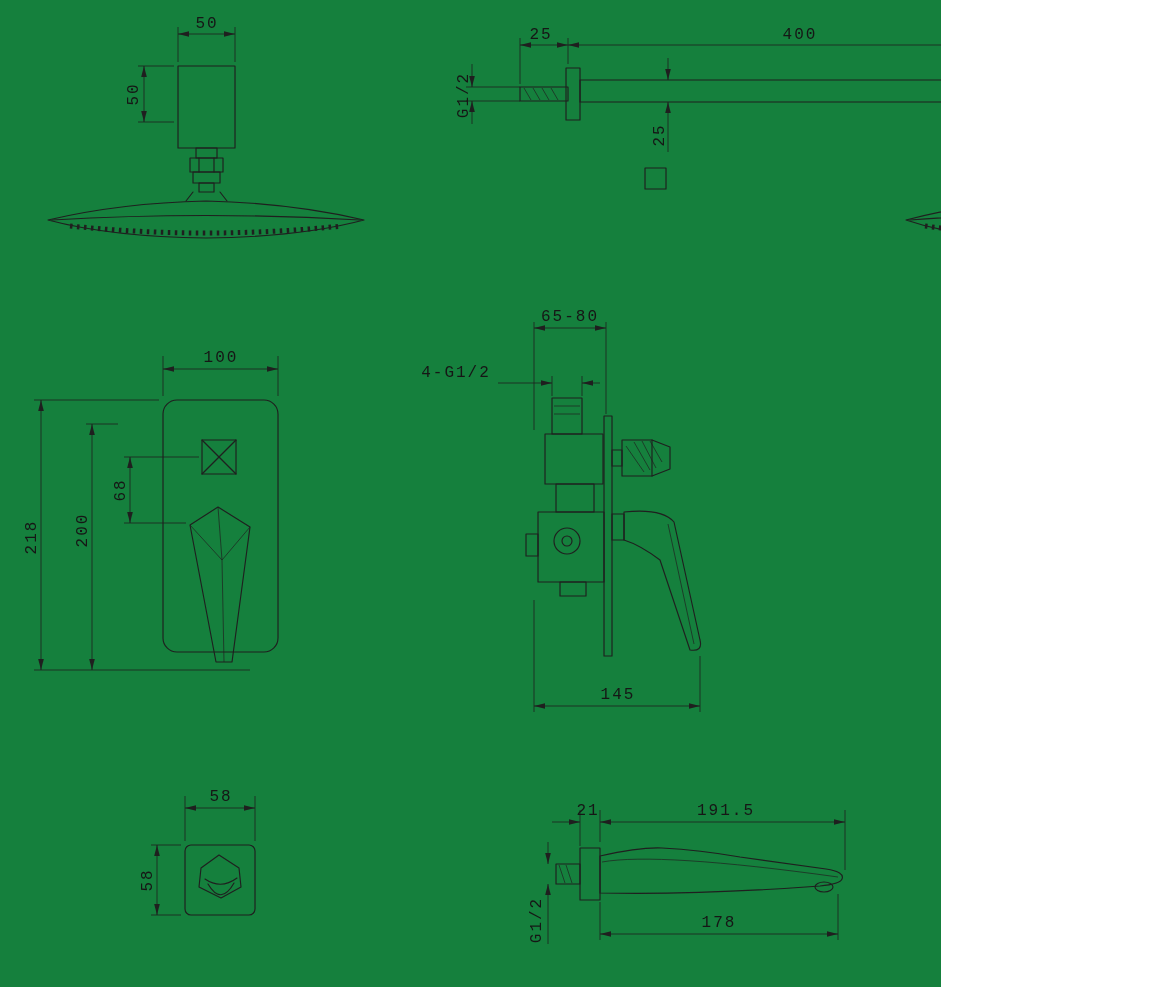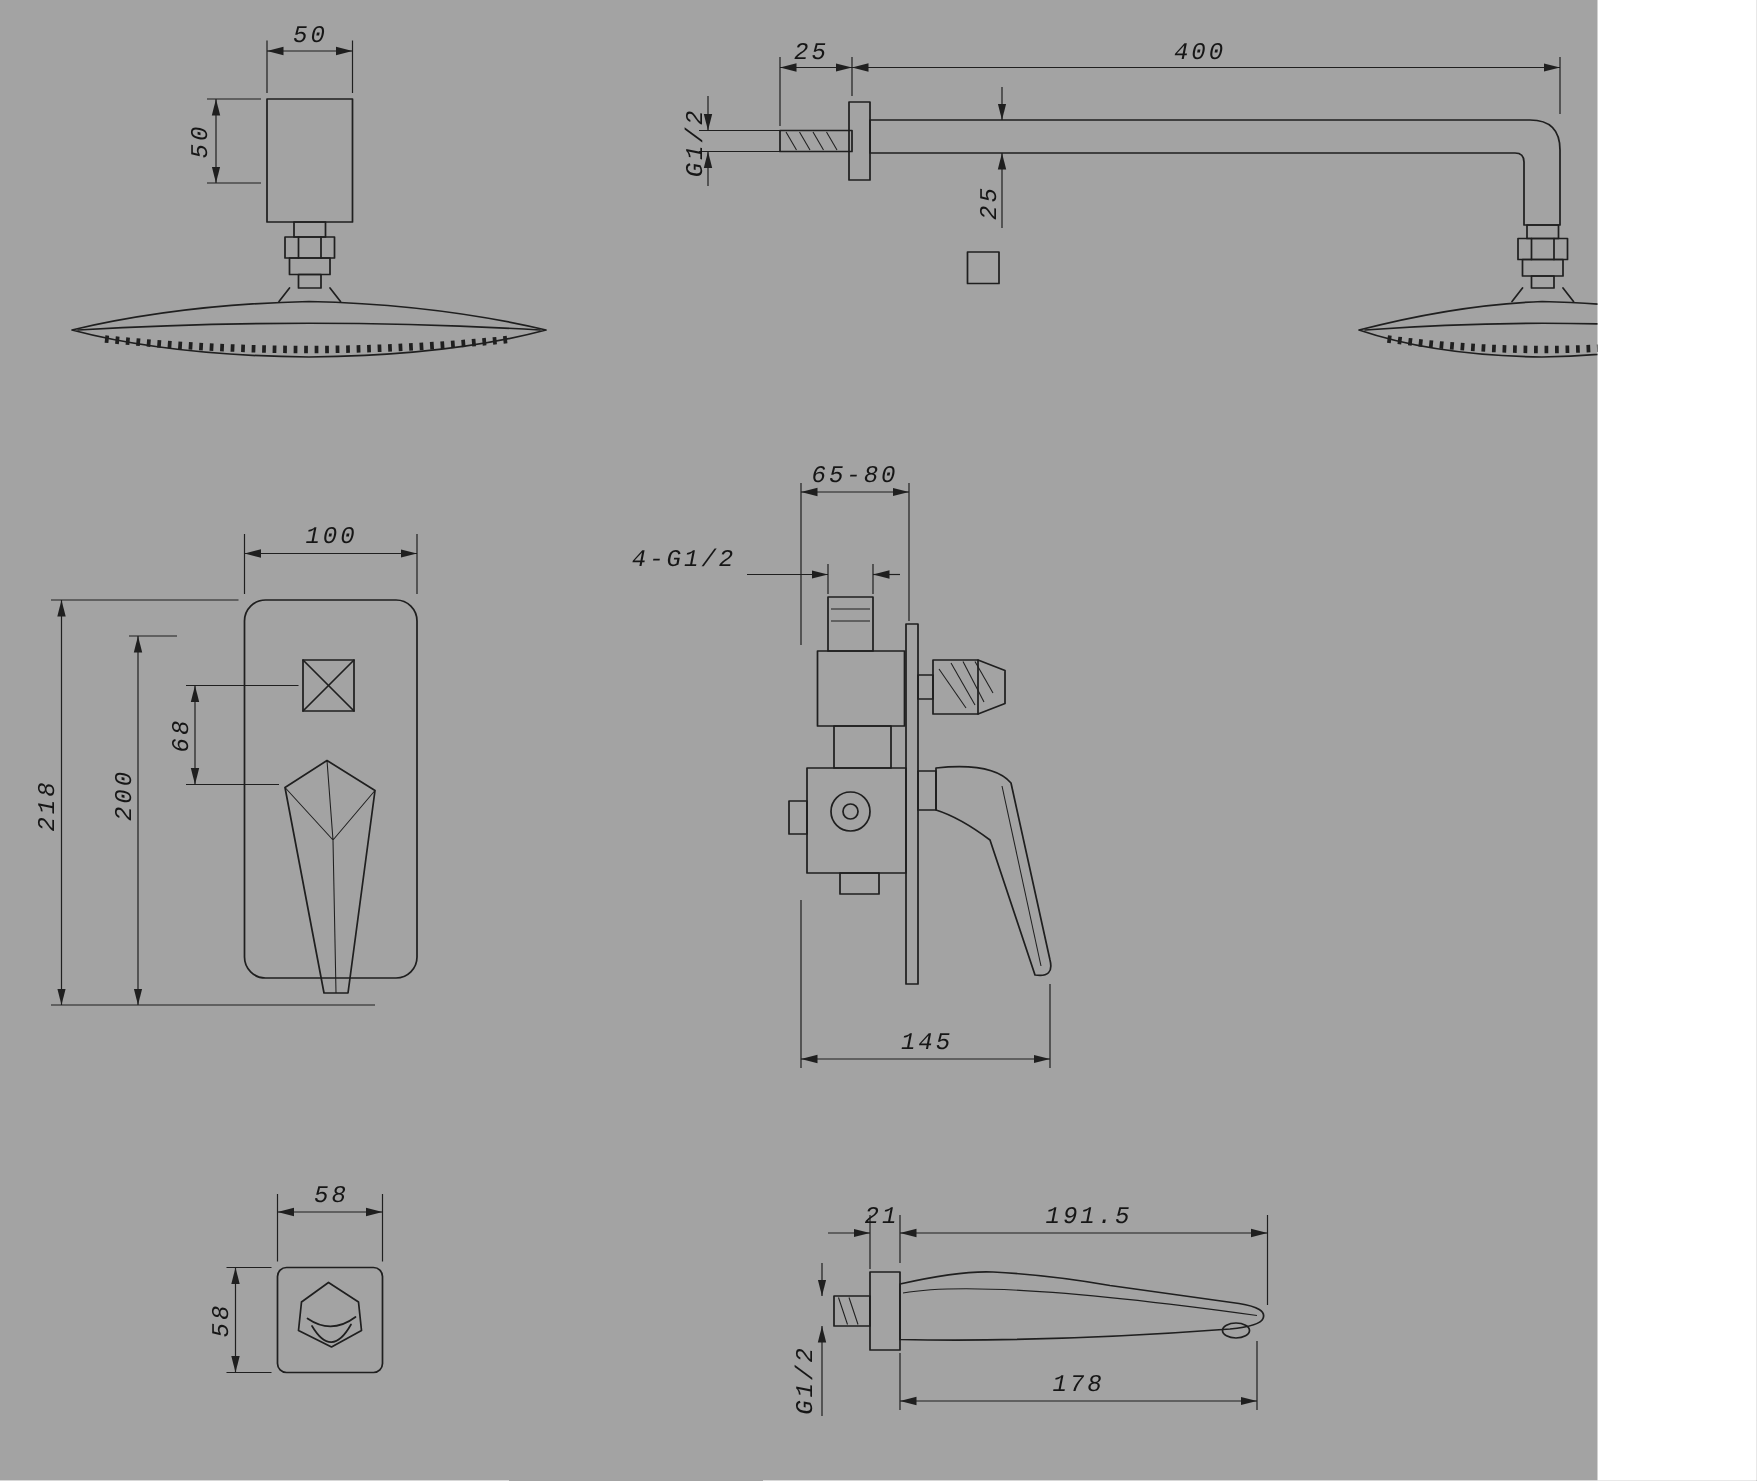--- a/index.html
+++ b/index.html
@@ -1,22 +1,21 @@
 <!DOCTYPE html>
 <html><head>
 <meta charset="utf-8">
 <style>
   html,body{margin:0;padding:0;background:#ffffff;}
   .page{
     position:relative;
-    width:1065px;height:987px;
-    background:#a3a3a3;
+    width:941px;height:987px;
+    background:#15803d;
     font-family:"Liberation Mono","DejaVu Sans Mono",monospace;
     overflow:hidden;
-    font-style:italic;
   }
   svg{display:block;}
   .ln{fill:none;stroke:#1f1f1f;stroke-width:1.15;stroke-linejoin:round;stroke-linecap:round;}
   .ext{stroke:#1f1f1f;stroke-width:0.8;fill:none;}
   .dim{stroke:#1f1f1f;stroke-width:0.8;fill:none;marker-start:url(#arr);marker-end:url(#arr);}
   .arrline{stroke:#1f1f1f;stroke-width:0.8;fill:none;marker-end:url(#arr);}
   .hatch{stroke:#1f1f1f;stroke-width:0.7;fill:none;}
   .t{font-size:16px;fill:#161616;letter-spacing:2px;font-family:"Liberation Mono","DejaVu Sans Mono",monospace;}
   .nozzles{fill:none;stroke:#1f1f1f;stroke-width:5;stroke-dasharray:2.5 4.5;}
 </style>

